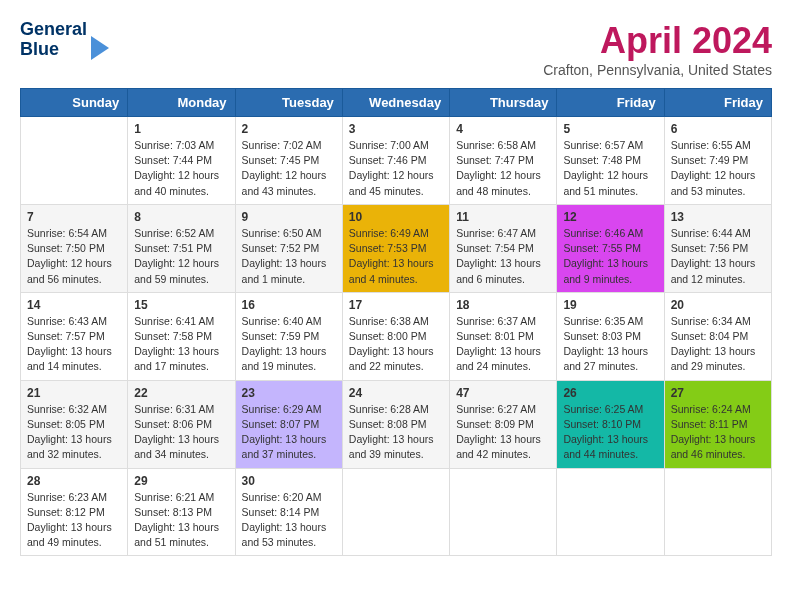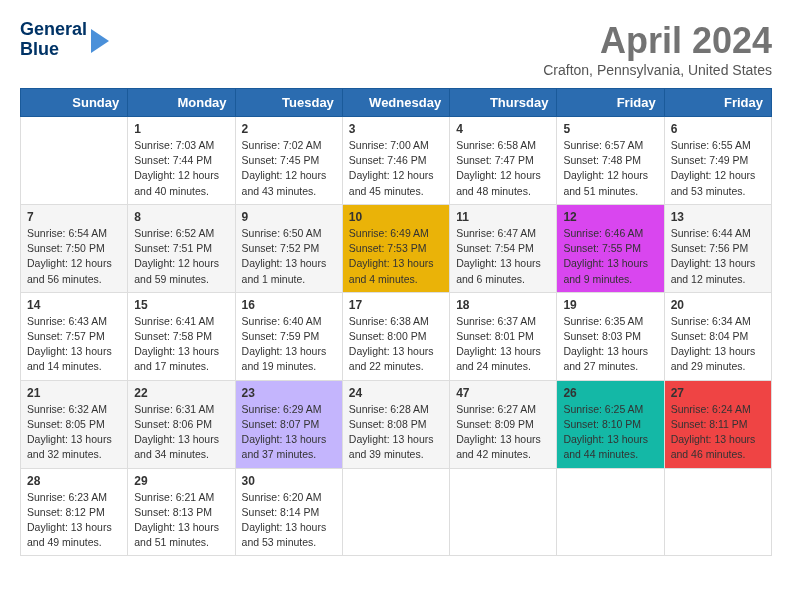--- a/index.html
+++ b/index.html
@@ -34,21 +34,21 @@
       border-left: 18px solid #4a90d9;
       margin-left: 4px;
       margin-top: 2px;
     }
     .title-section {
       text-align: right;
     }
     .main-title {
       font-size: 36px;
       font-weight: bold;
-      color: #737373;
+      color: #be185d;
     }
     .subtitle {
       font-size: 14px;
       color: #555;
       text-align: center;
     }
     .calendar {
       width: 100%;
       border-collapse: collapse;
       border: 1px solid #ccc;
@@ -85,21 +85,21 @@
     .week-row td {
       height: 85px;
     }
   </style>
 </head>
 <body>
 
 <div class="header-section">
   <div class="logo">
     <div>
-      <div style="display:flex;align-items:center;">
+      <div style="display:flex;align-items:flex-end;">
         <span class="logo-text">General<br>Blue</span>
         <div class="logo-arrow"></div>
       </div>
     </div>
   </div>
   <div class="title-section">
     <div class="main-title">April 2024</div>
     <div class="subtitle">Crafton, Pennsylvania, United States</div>
   </div>
 </div>
@@ -222,21 +222,21 @@
           <div class="day-detail">Sunrise: 6:28 AM<br>Sunset: 8:08 PM<br>Daylight: 13 hours and 39 minutes.</div>
         </td>
         <td style="background: rgb(245, 245, 245);">
           <span class="day-number">47</span>
           <div class="day-detail">Sunrise: 6:27 AM<br>Sunset: 8:09 PM<br>Daylight: 13 hours and 42 minutes.</div>
         </td>
         <td style="background: #14b8a6;">
           <span class="day-number">26</span>
           <div class="day-detail">Sunrise: 6:25 AM<br>Sunset: 8:10 PM<br>Daylight: 13 hours and 44 minutes.</div>
         </td>
-        <td style="background: #ef4444;">
+        <td style="background: #84cc16;">
           <span class="day-number">27</span>
           <div class="day-detail">Sunrise: 6:24 AM<br>Sunset: 8:11 PM<br>Daylight: 13 hours and 46 minutes.</div>
         </td>
       </tr>
       <tr class="week-row">
         <td>
           <span class="day-number">28</span>
           <div class="day-detail">Sunrise: 6:23 AM<br>Sunset: 8:12 PM<br>Daylight: 13 hours and 49 minutes.</div>
         </td>
         <td>

